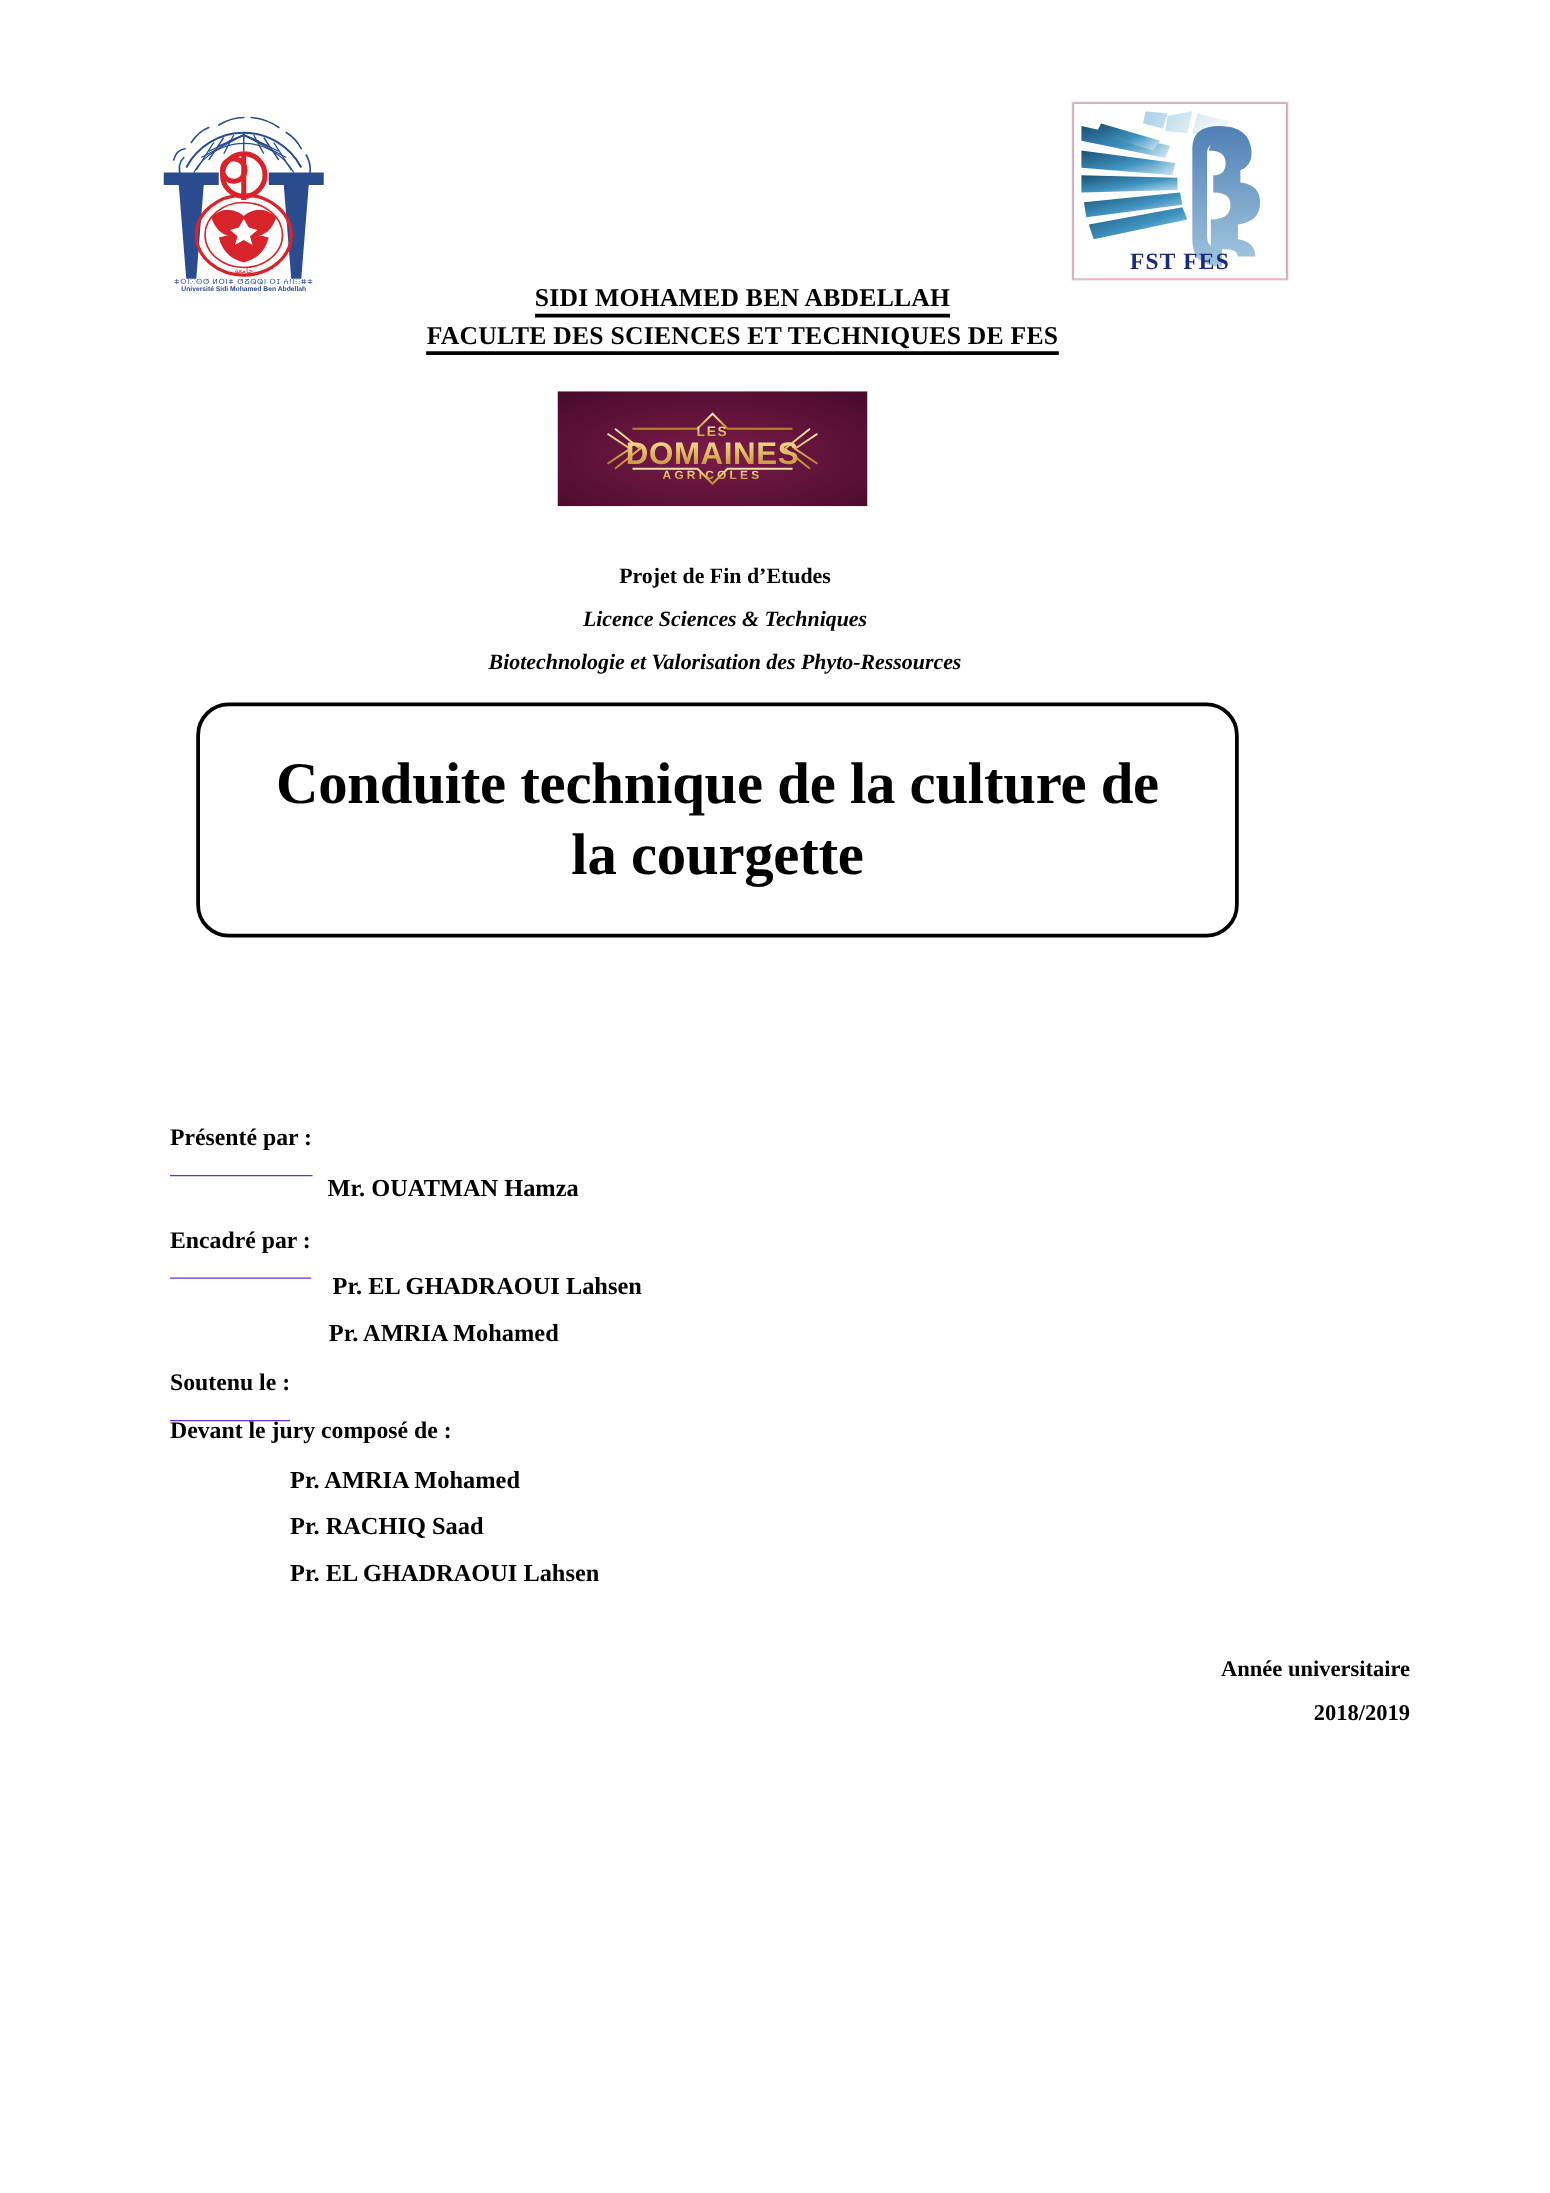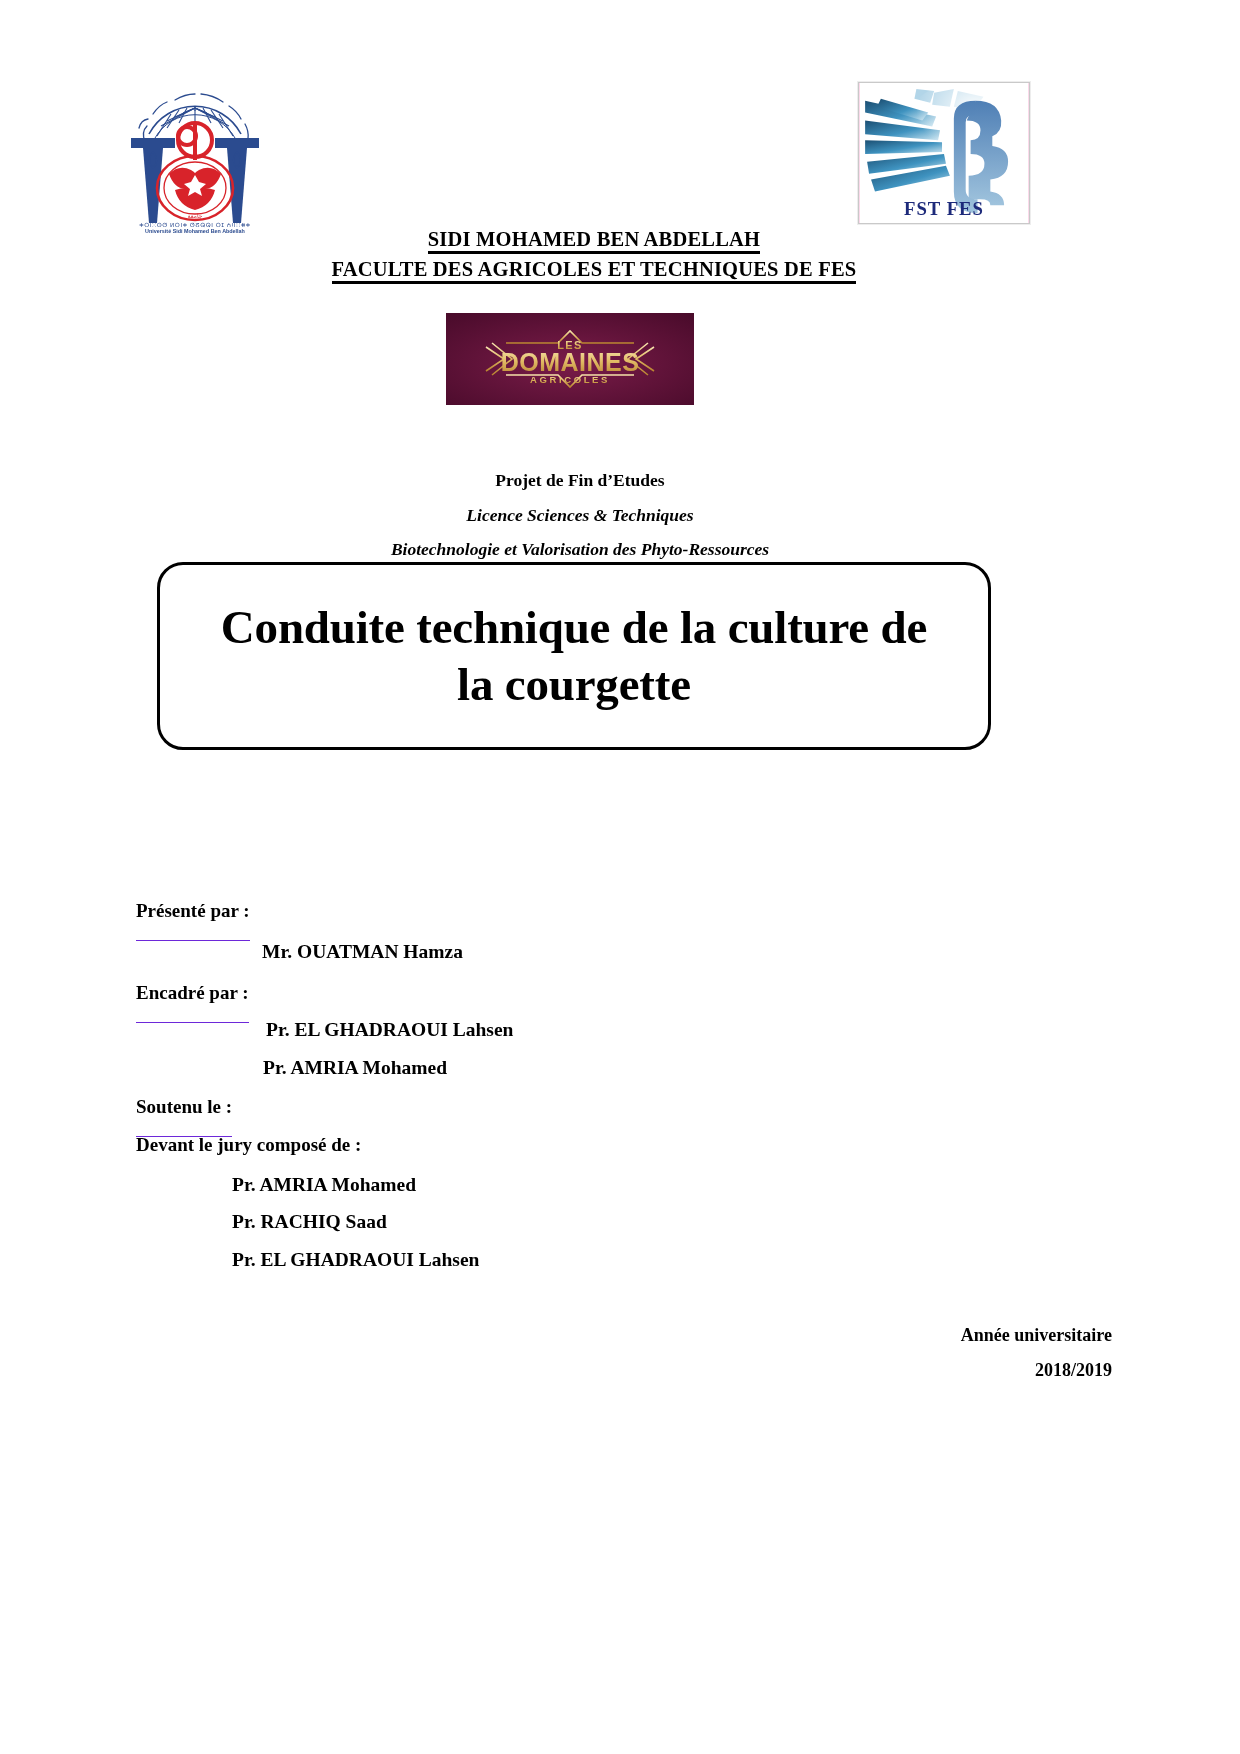--- a/index.html
+++ b/index.html
@@ -72,21 +72,21 @@
   
   .degree {
     position: absolute;
     left: 0;
     width: 1240px;
     text-align: center;
   }
   #deg1 { top: 450px; font-size: 17.5px; font-weight: bold; }
   #deg2 { top: 485px; font-size: 17.5px; font-weight: bold; font-style: italic; }
   #deg3 { top: 519px; font-size: 17.5px; font-weight: bold; font-style: italic; }
-  #deg1 .shift, #deg2 .shift, #deg3 .shift { margin-left: -80px; display: inline-block; margin-top: 20px; }
+  #deg1 .shift, #deg2 .shift, #deg3 .shift { margin-left: -80px; display: inline-block; }
 
   
   .title-box {
     position: absolute;
     left: 157px;
     top: 562px;
     width: 834px;
     height: 188px;
     border: 3px solid #000;
     border-radius: 26px;
@@ -128,21 +128,21 @@
   #nm-enc2      { top: 1057px; left: 263px; }
   #lab-soutenu  { top: 1096px; }
   #lab-jury     { top: 1134px; }
   #nm-jury1     { top: 1174px; left: 232px; }
   #nm-jury2     { top: 1211px; left: 232px; }
   #nm-jury3     { top: 1249px; left: 232px; }
 
   
   .footer {
     position: absolute;
-    right: 128px;
+    right: 112px;
     text-align: center;
     font-size: 18px;
     font-weight: bold;
     white-space: nowrap;
   }
   #foot1 { top: 1325px; }
   #foot2 { top: 1360px; }
 </style>
 </head>
 <body>
@@ -261,21 +261,21 @@
     </g>
 
     <text x="86" y="134" text-anchor="middle" font-size="19" font-weight="bold" fill="#1d2a7a" font-family="'Liberation Serif', serif" letter-spacing="1">FST FES</text>
   </svg>
 </div>
 
 <div class="head-line" id="head1">
   <span class="shift"><span>SIDI MOHAMED BEN ABDELLAH</span></span>
 </div>
 <div class="head-line" id="head2">
-  <span class="shift"><span>FACULTE DES AGRICOLES ET TECHNIQUES DE FES</span></span>
+  <span class="shift"><span>FACULTE DES SCIENCES ET TECHNIQUES DE FES</span></span>
 </div>
 
 <div class="logo-domaines">
   <svg viewBox="0 0 248 92" xmlns="http://www.w3.org/2000/svg">
     <defs>
       <radialGradient id="gBg" cx="50%" cy="55%" r="72%">
         <stop offset="0%" stop-color="#7a1c49"></stop>
         <stop offset="100%" stop-color="#4a0b2b"></stop>
       </radialGradient>
       <linearGradient id="gGold" x1="0" y1="0" x2="0" y2="1">

